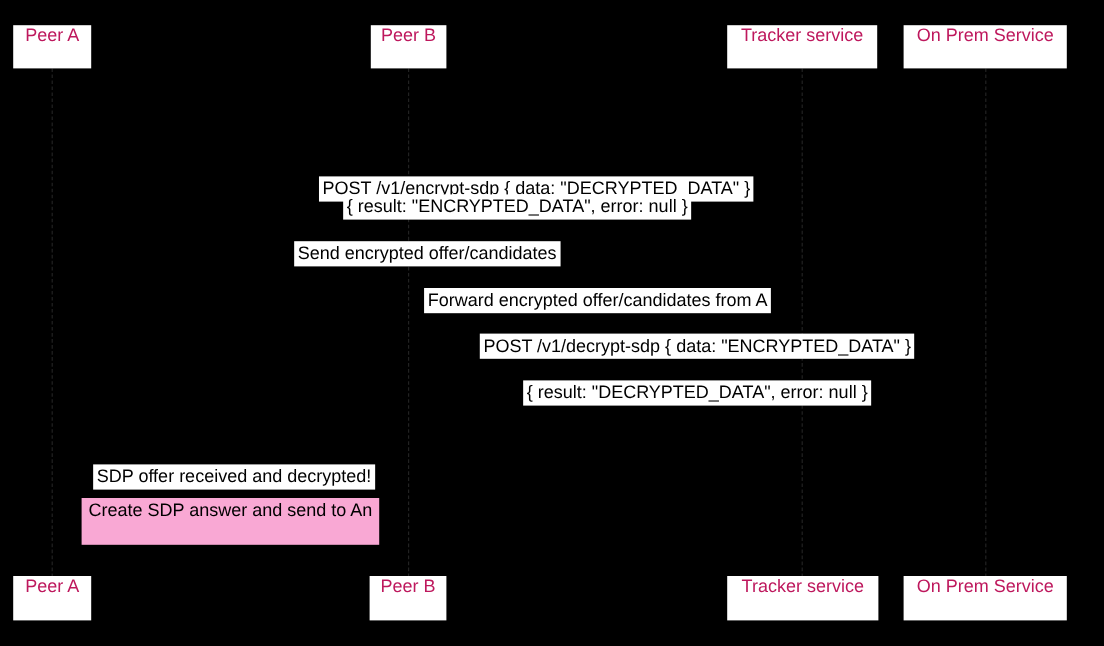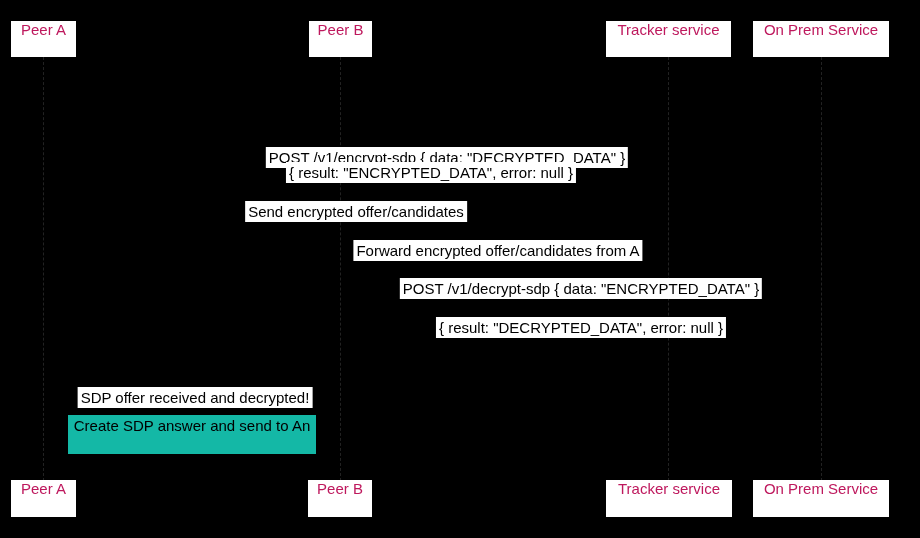--- a/index.html
+++ b/index.html
@@ -46,21 +46,21 @@
     height: 21px;
     padding: 0 3px;
     white-space: nowrap;
     z-index: 2;
   }
   .note-box {
     position: absolute;
     transform: translateX(-50%);
     width: 248px;
     height: 39px;
-    background: #14b8a6;
+    background: #f9a8d4;
     color: #000000;
     font-size: 15px;
     line-height: 19px;
     text-align: center;
     padding-top: 1px;
     box-sizing: border-box;
     z-index: 2;
   }
 </style>
 </head>

